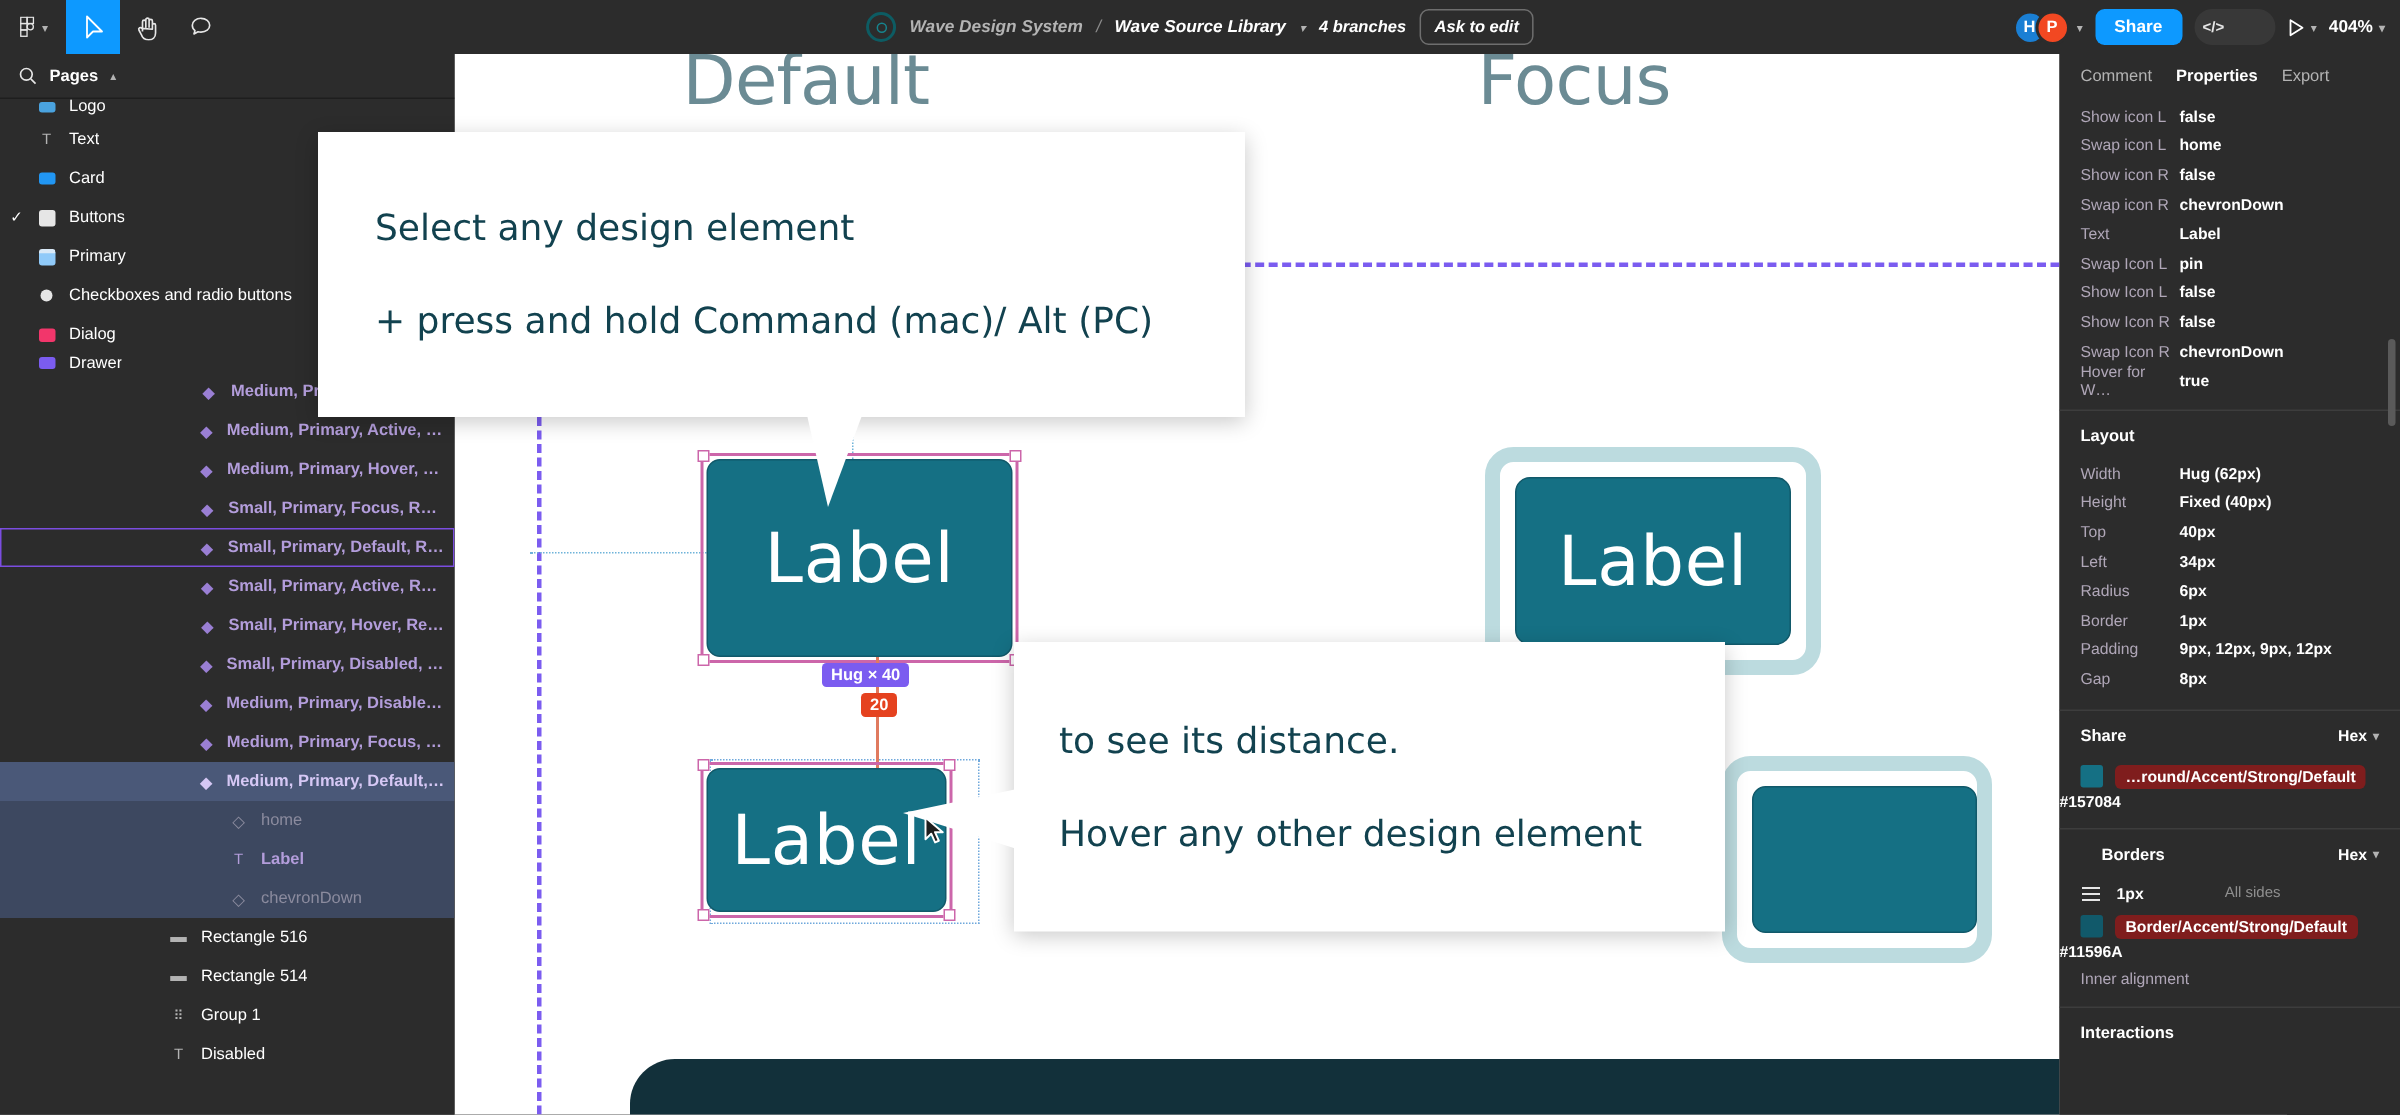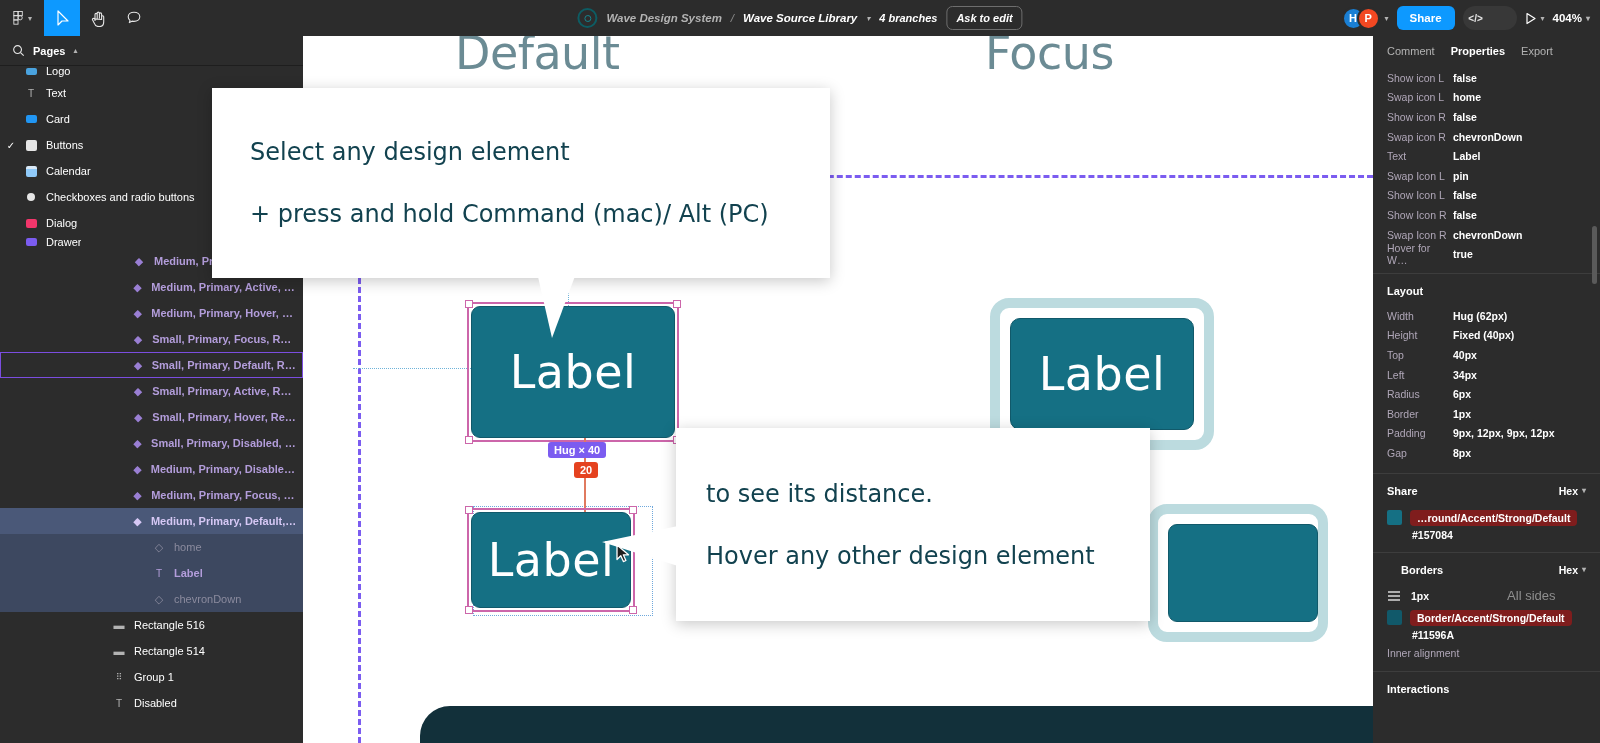--- a/index.html
+++ b/index.html
@@ -199,21 +199,21 @@
     padding: 0 14px; display:flex; align-items:center; justify-content: space-between;
   }
   .sect-title .hex { color: #ffffff; font-weight: 700; font-size: 10.5px; display:flex; gap:4px; align-items:center;}
   .divider { height: 1px; background: #3d3d3d; margin: 0; }
   .swatch { width: 15px; height: 15px; border-radius: 2px; flex-shrink:0; }
   .token-pill {
     background: #7f1d1d; border-radius: 4px; padding: 2px 7px;
     font-size: 10.5px; color: #ffffff; font-weight: 700;
     overflow: hidden; text-overflow: ellipsis; white-space: nowrap;
   }
-  .hexval { font-size: 10.5px; color: #ffffff; font-weight: 700; padding-left: 39px; }
+  .hexval { font-size: 10.5px; color: #ffffff; font-weight: 700; }
   .color-line { display:flex; align-items:center; gap: 8px; padding: 0 14px; height: 22px; }
   .scrollbar {
     position: absolute; right: 3px; width: 5px; border-radius: 3px;
     background: #5a5a5a;
   }
   .cursor-arrow { position: absolute; z-index: 45; }
 </style>
 </head>
 <body>
 
@@ -318,21 +318,21 @@
       <span class="ico">
           <span class="sq" style="background:#e6e6e6;"></span>
         </span>
       <span class="nm">Buttons</span>
     </div>
     <div class="layer-row">
       <span class="chk"></span>
       <span class="ico">
           <span class="sq" style="background:#90caf9;border-top:3px solid #d9e9f7;"></span>
         </span>
-      <span class="nm">Calendar</span>
+      <span class="nm">Primary</span>
     </div>
     <div class="layer-row">
       <span class="chk"></span>
       <span class="ico">
           <span class="sq" style="background:#e6e6e6;border-radius:50%;width:8px;height:8px;"></span>
         </span>
       <span class="nm">Checkboxes and radio buttons</span>
     </div>
     <div class="layer-row">
       <span class="chk"></span>
@@ -611,21 +611,21 @@
   </div>
   <div class="color-line">
     <svg width="14" height="12" viewBox="0 0 14 12">
       <g stroke="#e6e6e6" stroke-width="1.4">
           <line x1="1" y1="2" x2="13" y2="2"></line>
           <line x1="1" y1="6" x2="13" y2="6"></line>
           <line x1="1" y1="10" x2="13" y2="10"></line>
         </g>
     </svg>
     <span style="font-size:10.5px;color:#ffffff;font-weight:700;margin-left:2px;">1px</span>
-    <span style="font-size:13px;color:#8f8f8f;margin-left:70px;">All sides</span>
+    <span style="font-size:10px;color:#8f8f8f;margin-left:46px;">All sides</span>
   </div>
   <div class="color-line">
     <span class="swatch" style="background:#11596A;"></span>
     <span class="token-pill">Border/Accent/Strong/Default</span>
   </div>
   <div class="hexval">#11596A</div>
   <div style="font-size:10.5px;color:#b0a7b8;padding:6px 14px 0;">Inner alignment</div>
 
   <div class="divider" style="margin-top:12px;"></div>
   <div class="sect-title" style="margin-top:11px;">

